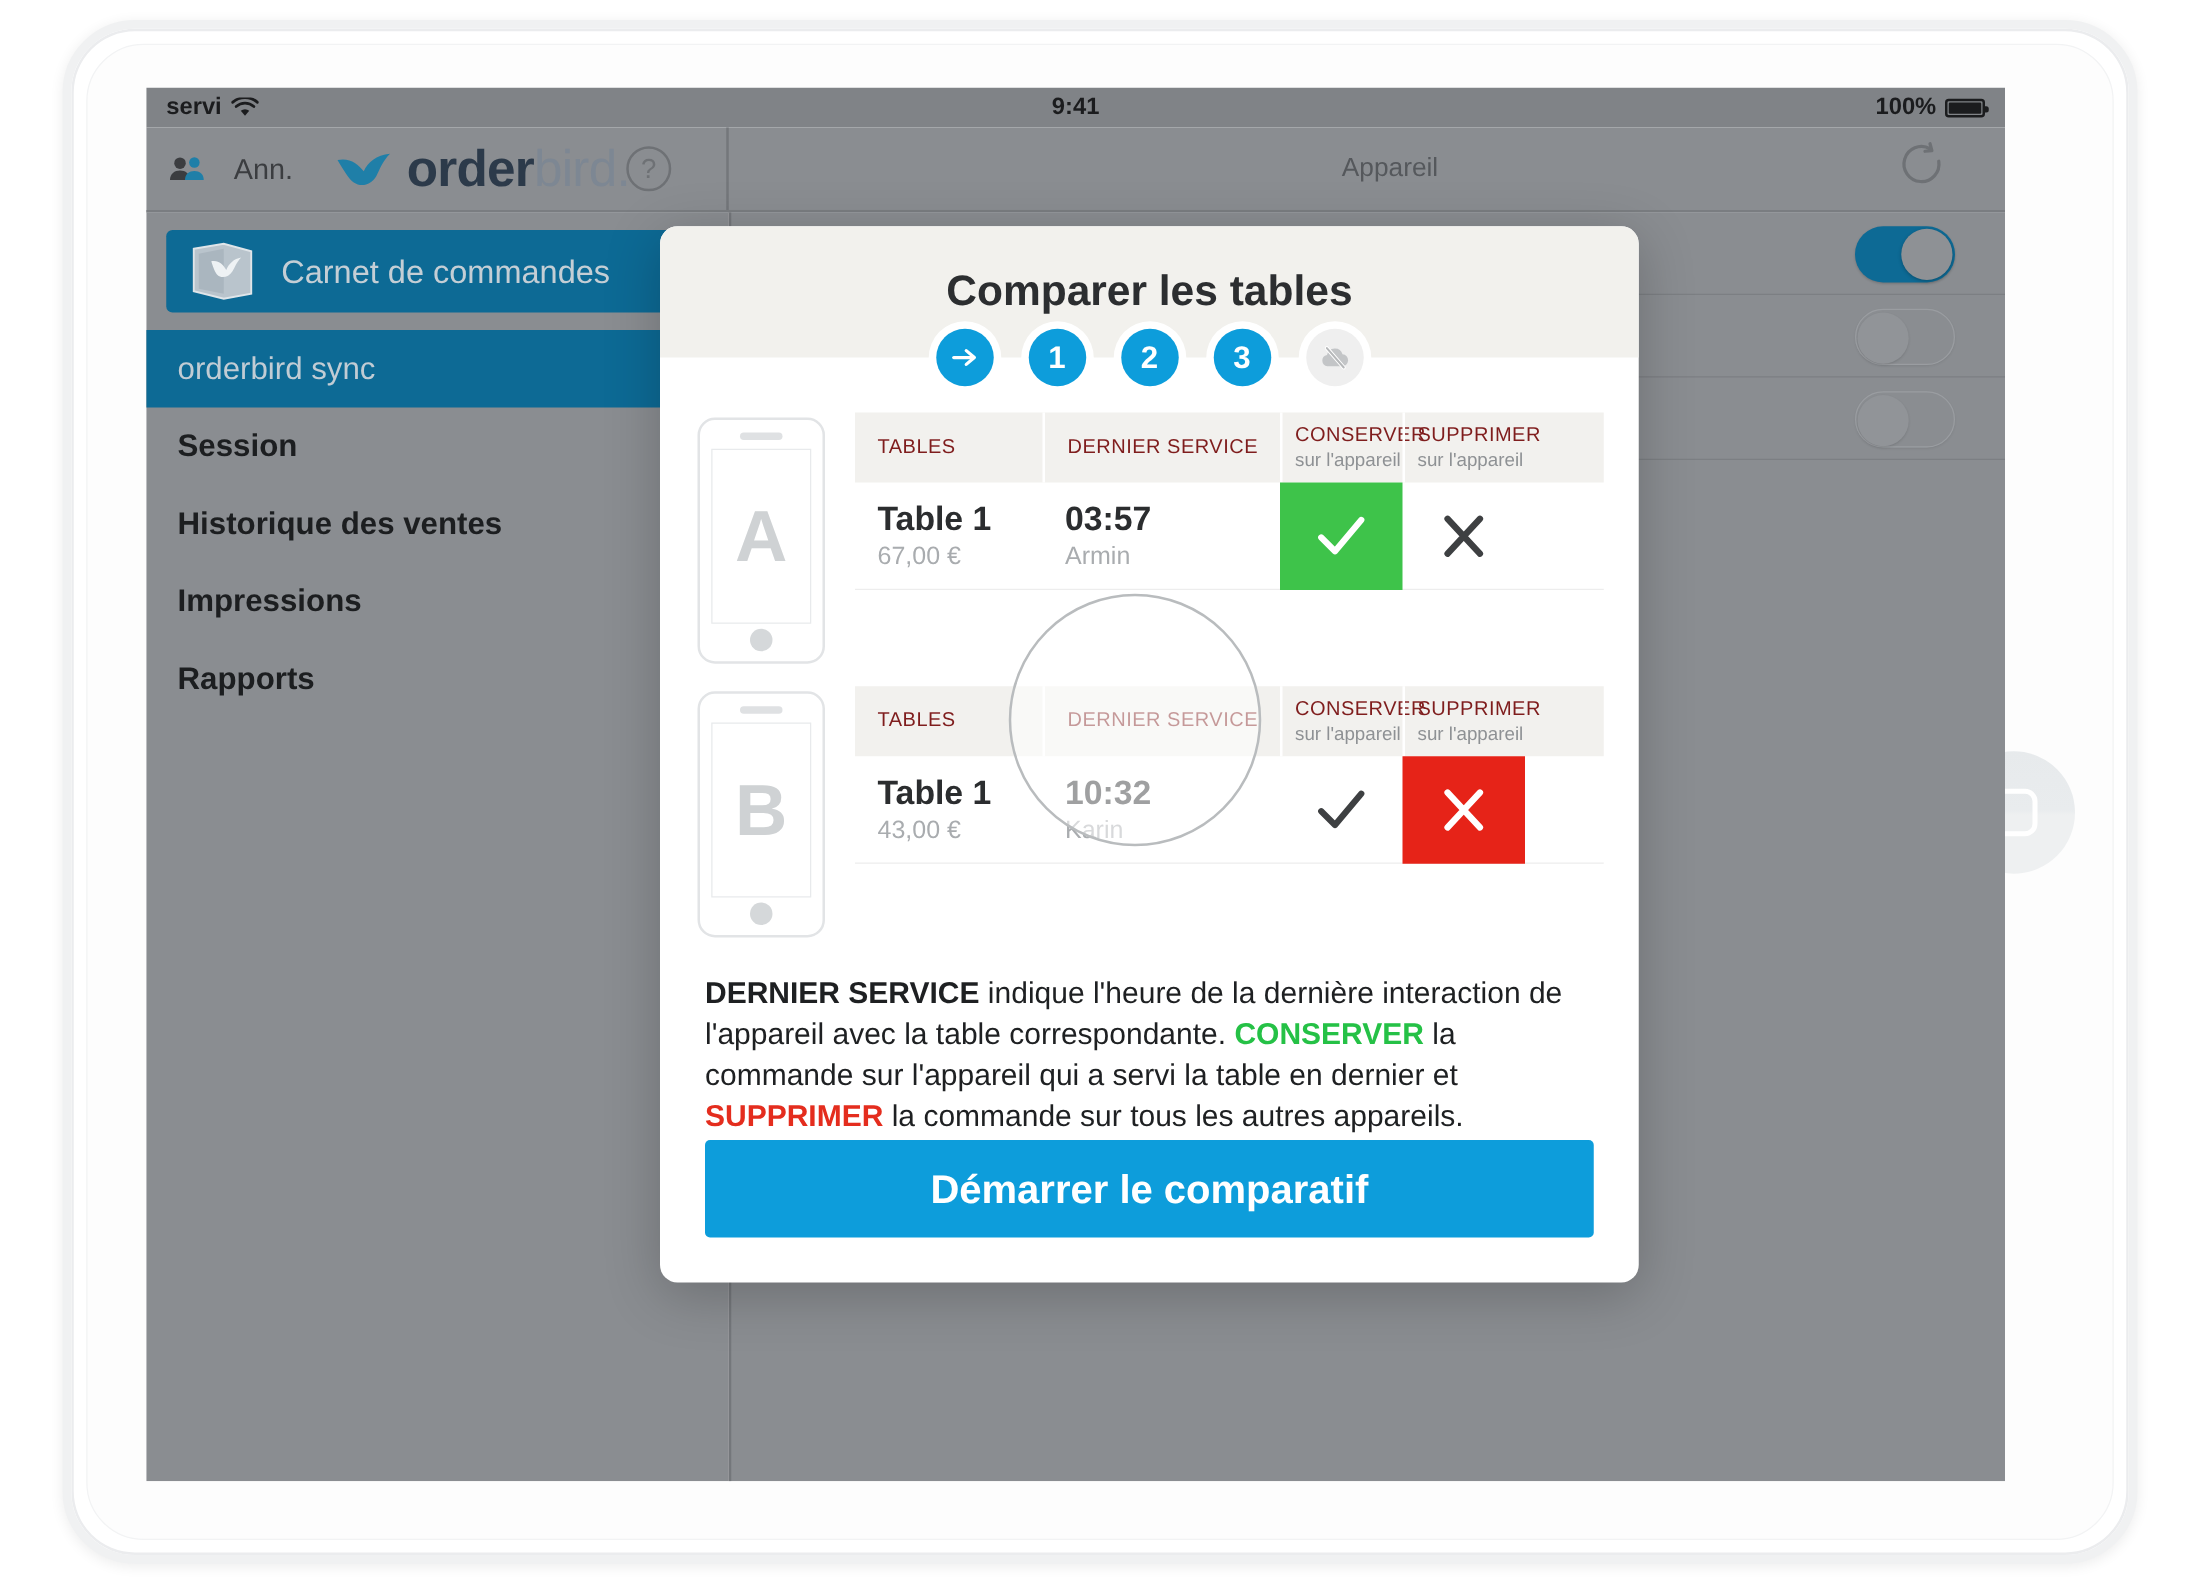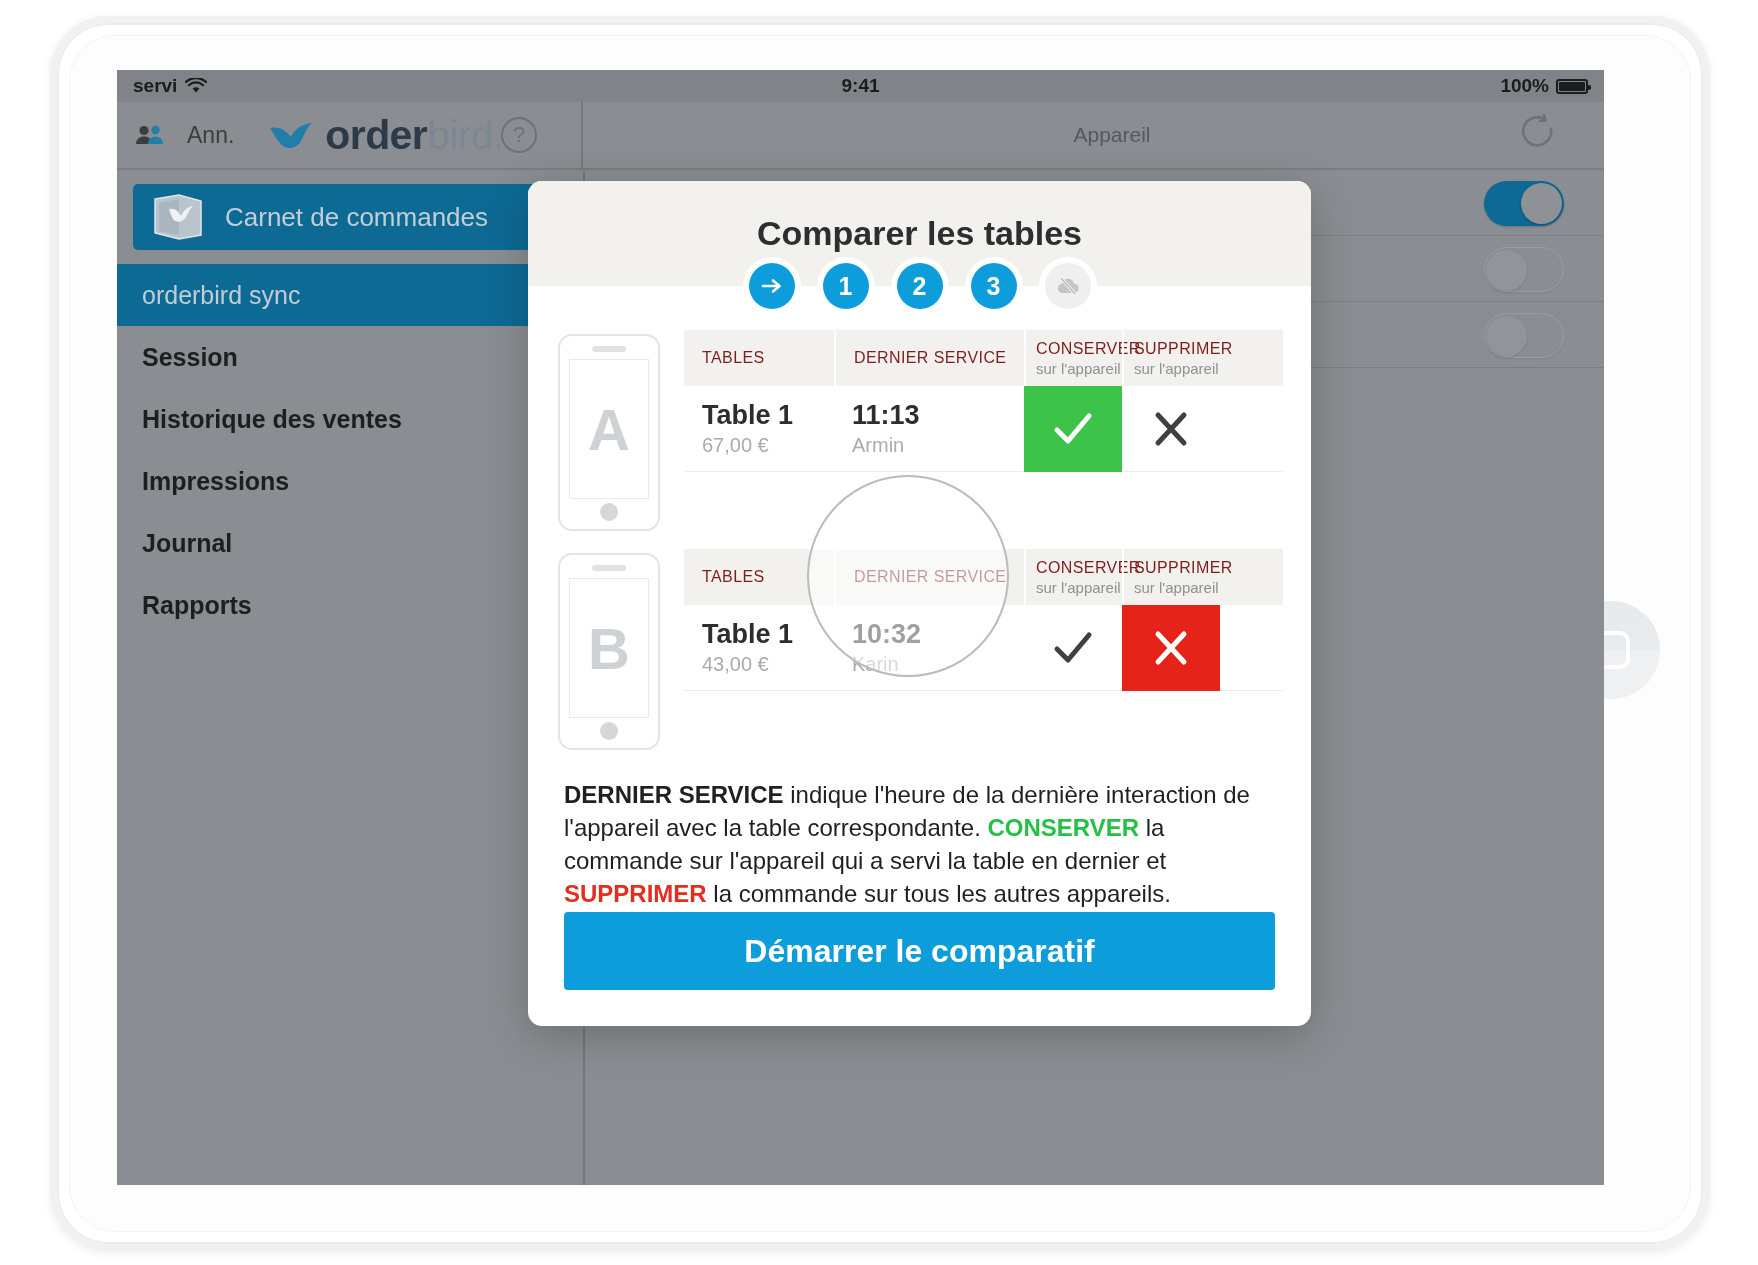--- a/index.html
+++ b/index.html
@@ -330,23 +330,20 @@
         <div class="sb-item strong">
           <span>Session</span>
         </div>
         <div class="sb-item strong">
           <span>Historique des ventes</span>
         </div>
         <div class="sb-item strong">
           <span>Impressions</span>
         </div>
         <div class="sb-item strong">
-          <span>Journal</span>
-        </div>
-        <div class="sb-item strong">
           <span>Rapports</span>
         </div>
       </div>
 
       <div id="main-pane">
         <div class="bg-row">
           <span class="bg-row-label"></span>
           <div class="toggle on">
               <div class="knob"></div>
             </div>
@@ -422,21 +419,21 @@
                 <span class="t1">SUPPRIMER</span>
                 <span class="t2">sur l'appareil</span>
               </div>
             </div>
             <div class="dt-row">
               <div class="cell col-tables">
                 <span class="c-main">Table 1</span>
                 <span class="c-sub">67,00 €</span>
               </div>
               <div class="cell col-service">
-                <span class="c-main">11:13</span>
+                <span class="c-main">03:57</span>
                 <span class="c-sub">Armin</span>
               </div>
               <div class="act green">
                 <svg class="tick" viewBox="0 0 44 40">
                   <path d="M6 21 L17 32 L38 7" stroke="#ffffff" stroke-width="5" fill="none" stroke-linecap="round" stroke-linejoin="round"></path>
                 </svg>
               </div>
               <div class="act">
                 <svg class="tick" viewBox="0 0 44 40">
                   <path d="M9 6 L35 34 M35 6 L9 34" stroke="#3e4042" stroke-width="5" stroke-linecap="round"></path>

